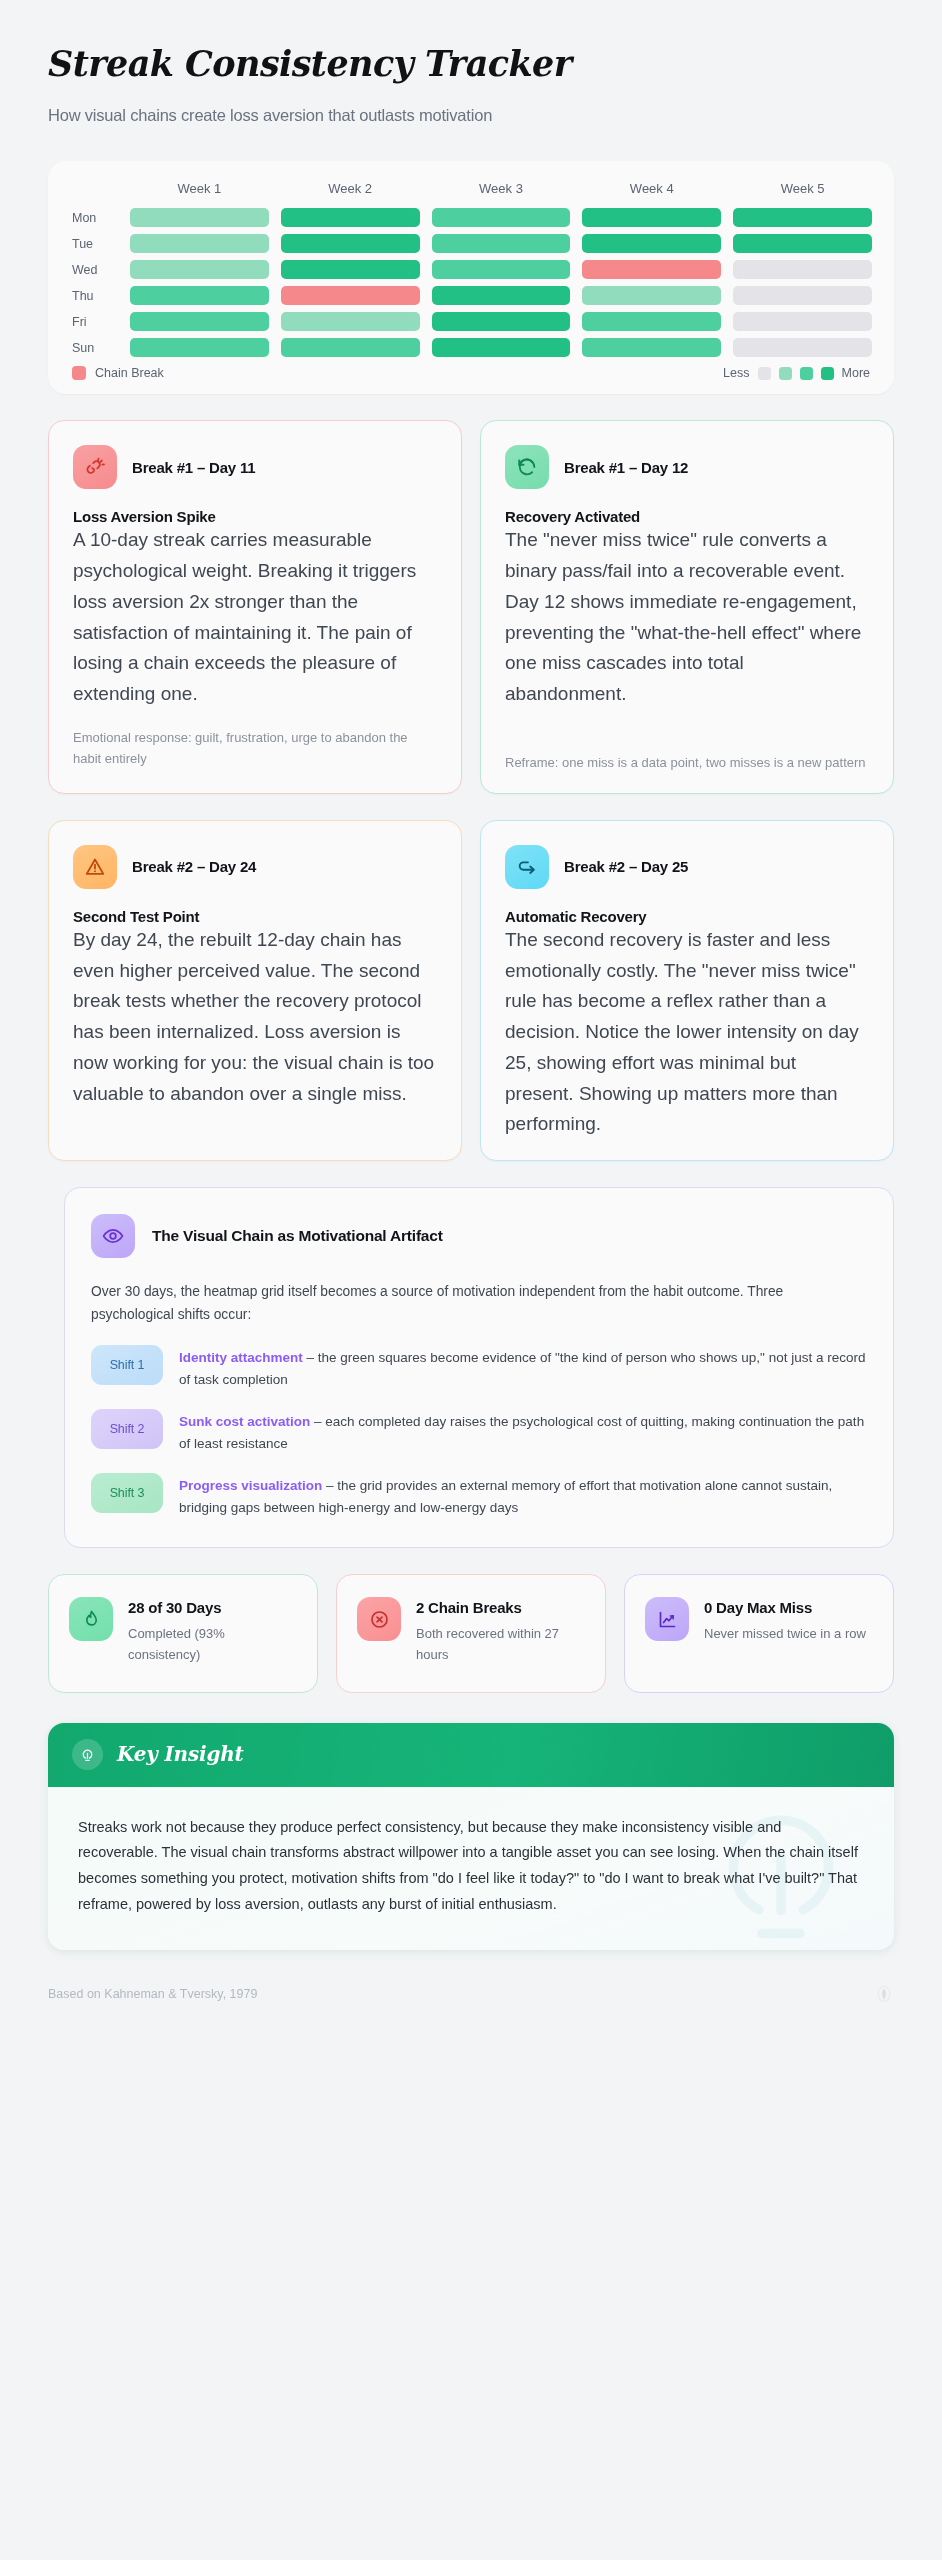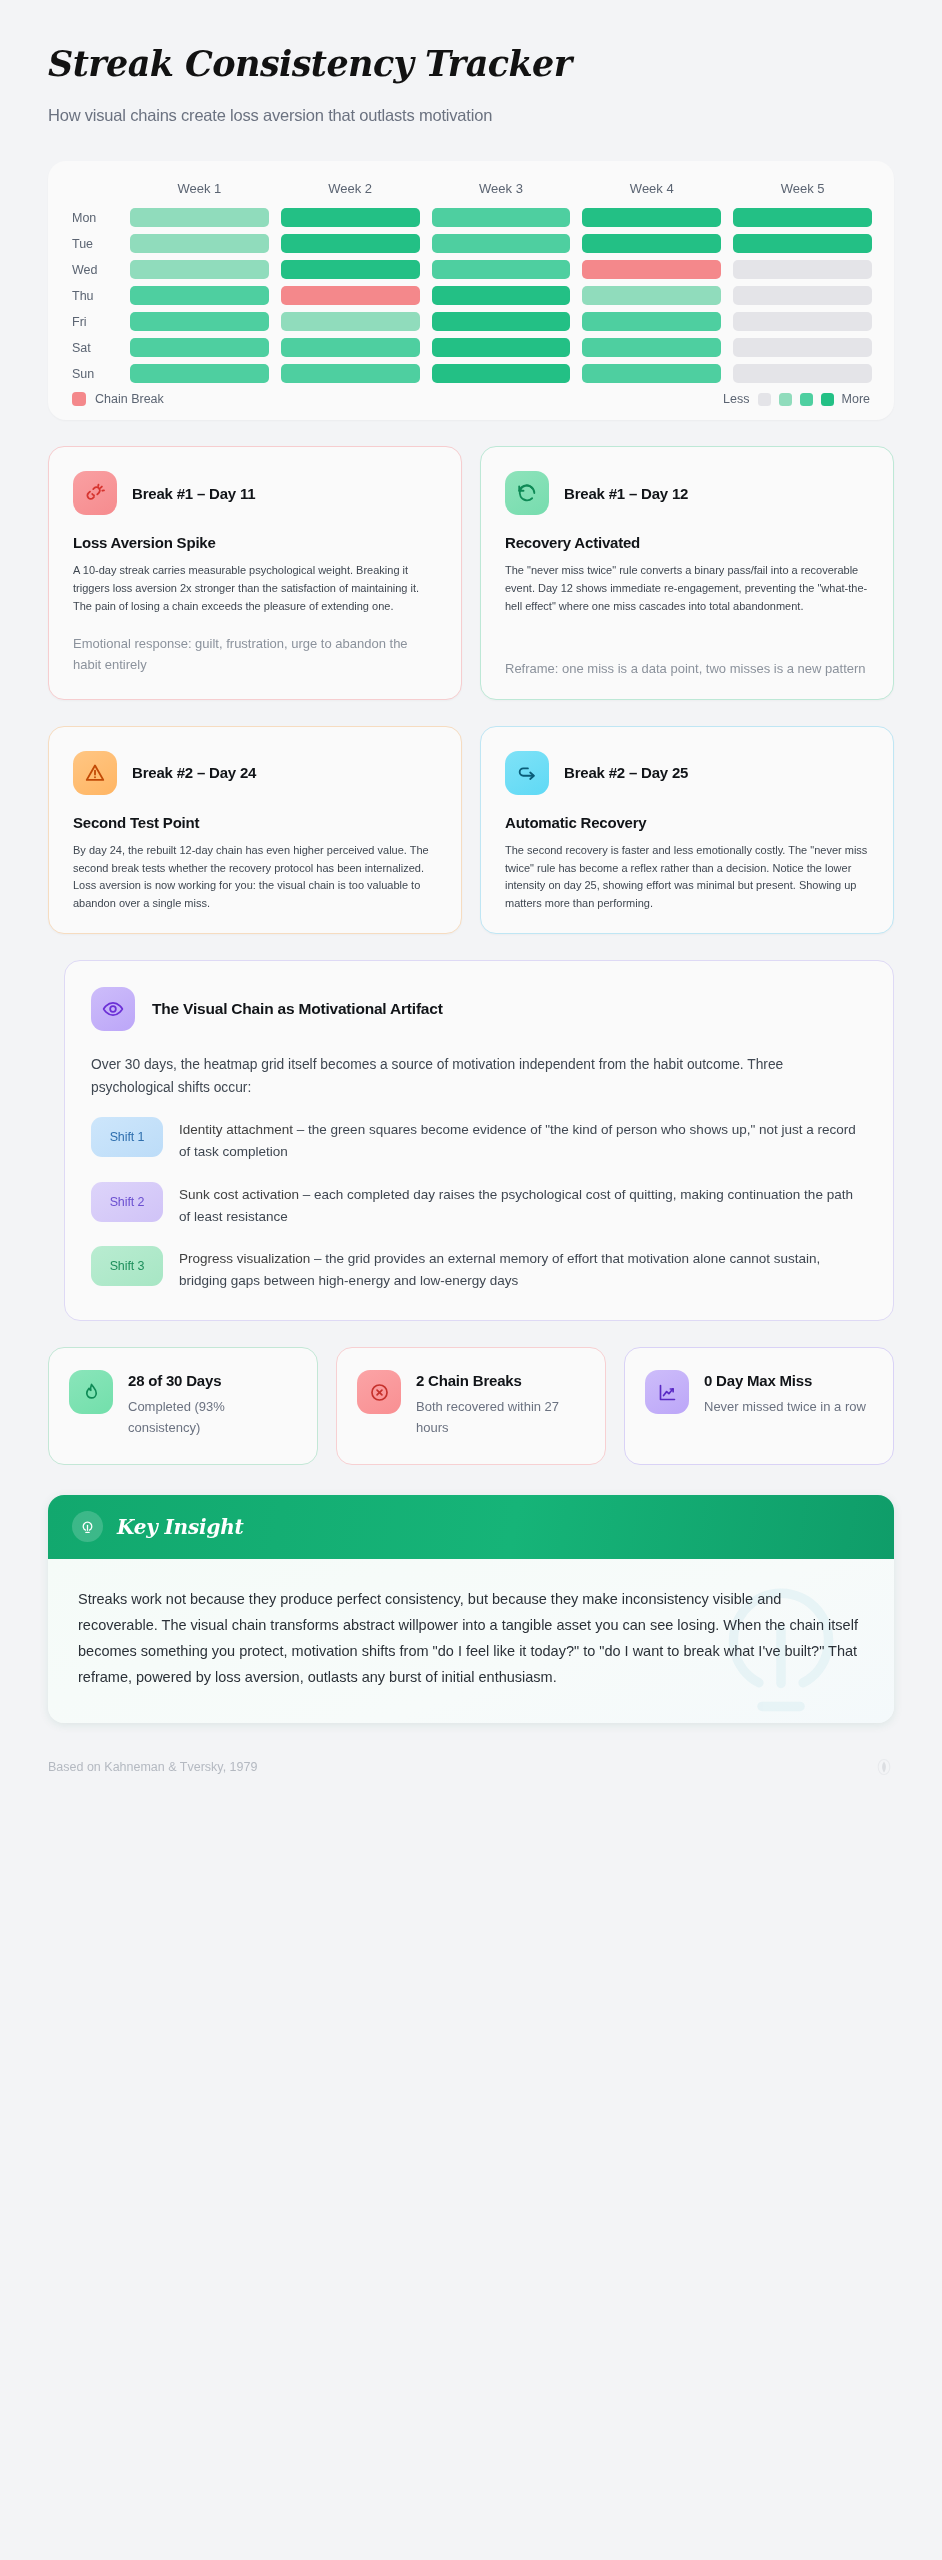--- a/index.html
+++ b/index.html
@@ -125,22 +125,21 @@
   .brk-icon svg { display: block; }
 
   .brk-daylabel {
     font-size: 15px; font-weight: bold; color: #111418; letter-spacing: -0.2px;
   }
   .brk-title {
     margin-top: 19px;
     font-size: 15px; font-weight: bold; color: #111418; letter-spacing: -0.2px;
   }
   .brk-body {
-    margin-top: 11px;
-    font-size: 11px; line-height: 1.62; color: #3f4751;
+    font-size: 19px; line-height: 1.62; color: #3f4751;
   }
   .brk-note {
     margin-top: 17px;
     font-size: 13px; line-height: 1.62; color: #8b929c;
   }
   .brk-note.pushed { margin-top: 42px; }
 
   
   .artifact {
     margin: 26px 48px 0 64px;
@@ -172,21 +171,21 @@
     display: flex; align-items: center; justify-content: center;
     font-size: 12.5px;
     letter-spacing: -0.1px;
   }
   .shift-pill.s1 { background: linear-gradient(150deg,#cde6fb,#bcdcf8); color: #2f6fae; }
   .shift-pill.s2 { background: linear-gradient(150deg,#ddd4fa,#d0c3f7); color: #6b4fd0; }
   .shift-pill.s3 { background: linear-gradient(150deg,#b9ecd1,#a7e6c4); color: #1e8f5c; }
   .shift-text {
     font-size: 13.5px; line-height: 1.64; color: #3f4751; padding-top: 2px;
   }
-  .shift-text b { color: #404040; font-weight: normal; }
+  .shift-text b { color: #8b5cf6; font-weight: bold; }
 
   
   .stats {
     display: grid;
     grid-template-columns: 1fr 1fr 1fr;
     gap: 18px;
     margin: 26px 48px 0 48px;
   }
   .stat {
     background: #fafafa;
@@ -314,28 +313,20 @@
           <div class="cell l2"></div>
           <div class="cell brk"></div>
           <div class="cell l3"></div>
           <div class="cell l1"></div>
           <div class="cell l0"></div>
         </div>
         <div class="grid-row">
           <div class="day-label">Fri</div>
           <div class="cell l2"></div>
           <div class="cell l1"></div>
-          <div class="cell l3"></div>
-          <div class="cell l2"></div>
-          <div class="cell l0"></div>
-        </div>
-        <div class="grid-row">
-          <div class="day-label">Sat</div>
-          <div class="cell l2"></div>
-          <div class="cell l2"></div>
           <div class="cell l3"></div>
           <div class="cell l2"></div>
           <div class="cell l0"></div>
         </div>
         <div class="grid-row">
           <div class="day-label">Sun</div>
           <div class="cell l2"></div>
           <div class="cell l2"></div>
           <div class="cell l3"></div>
           <div class="cell l2"></div>

